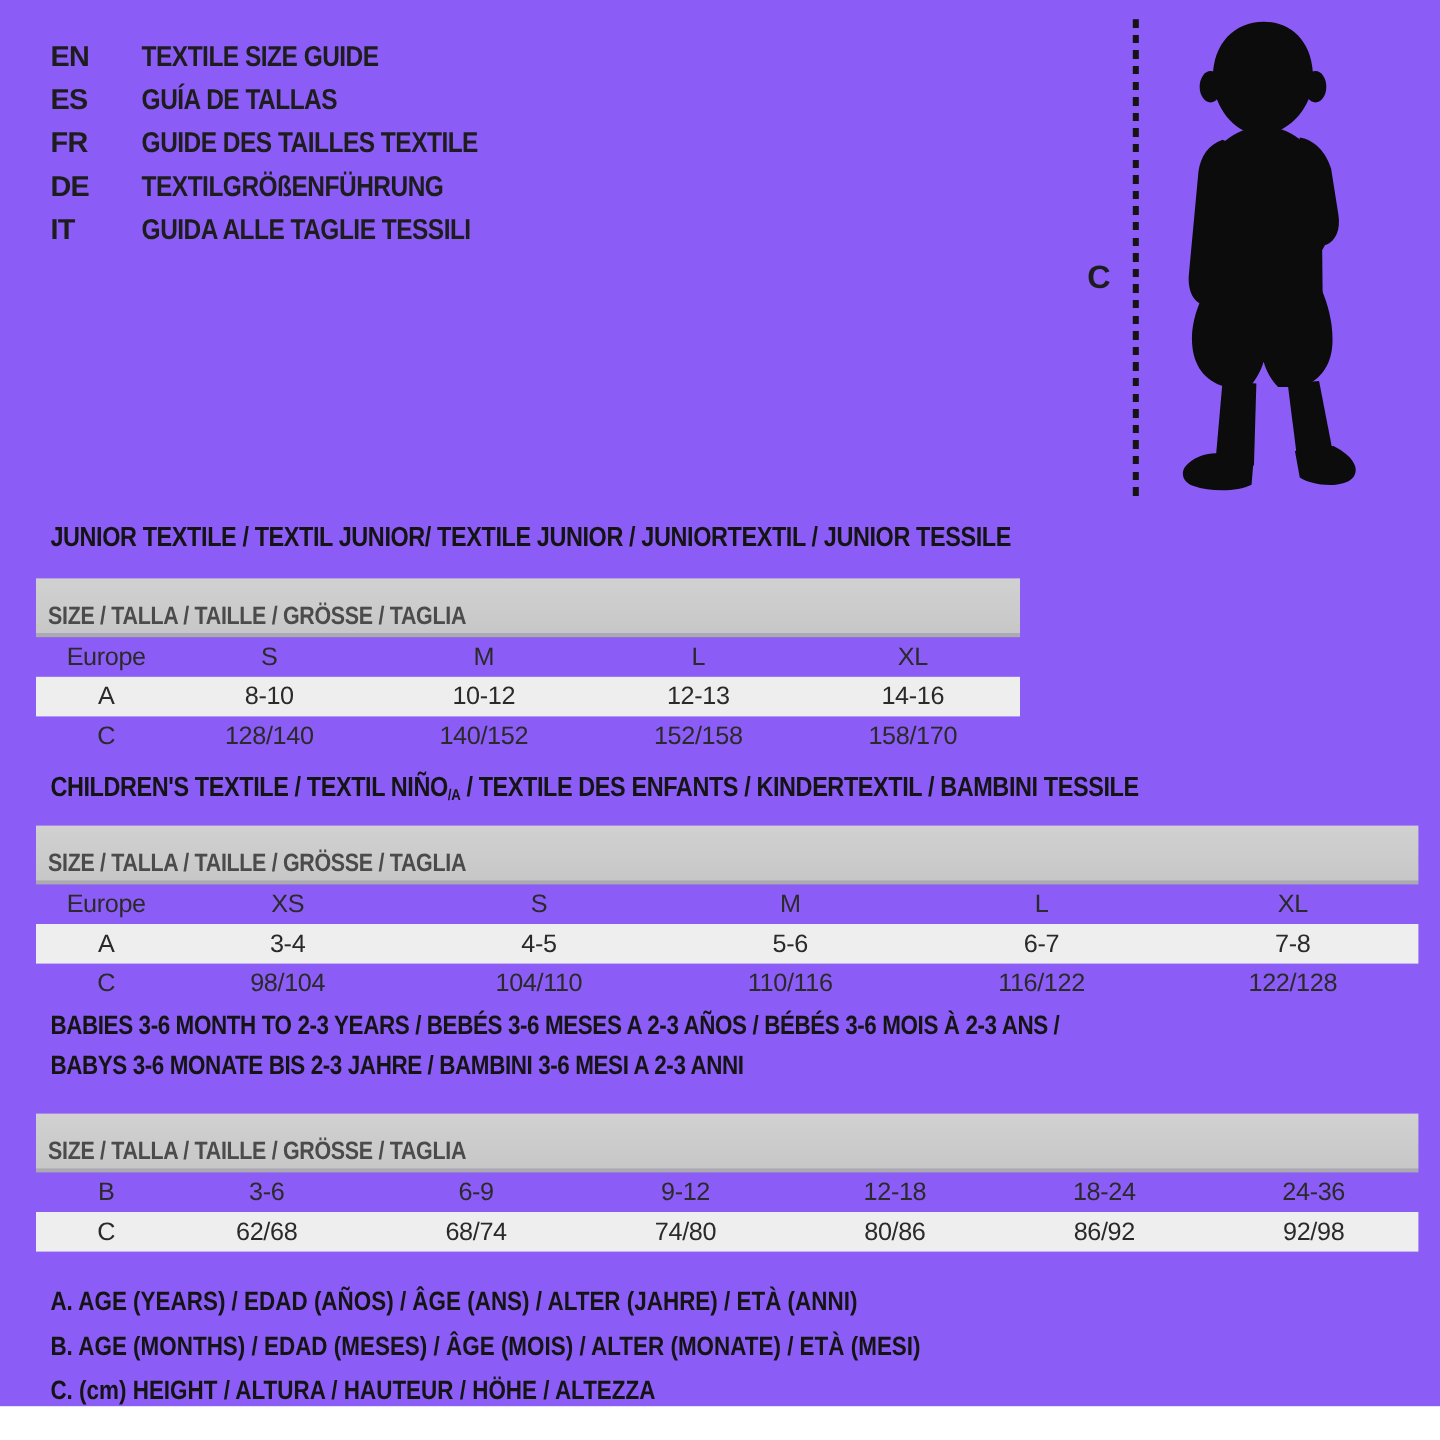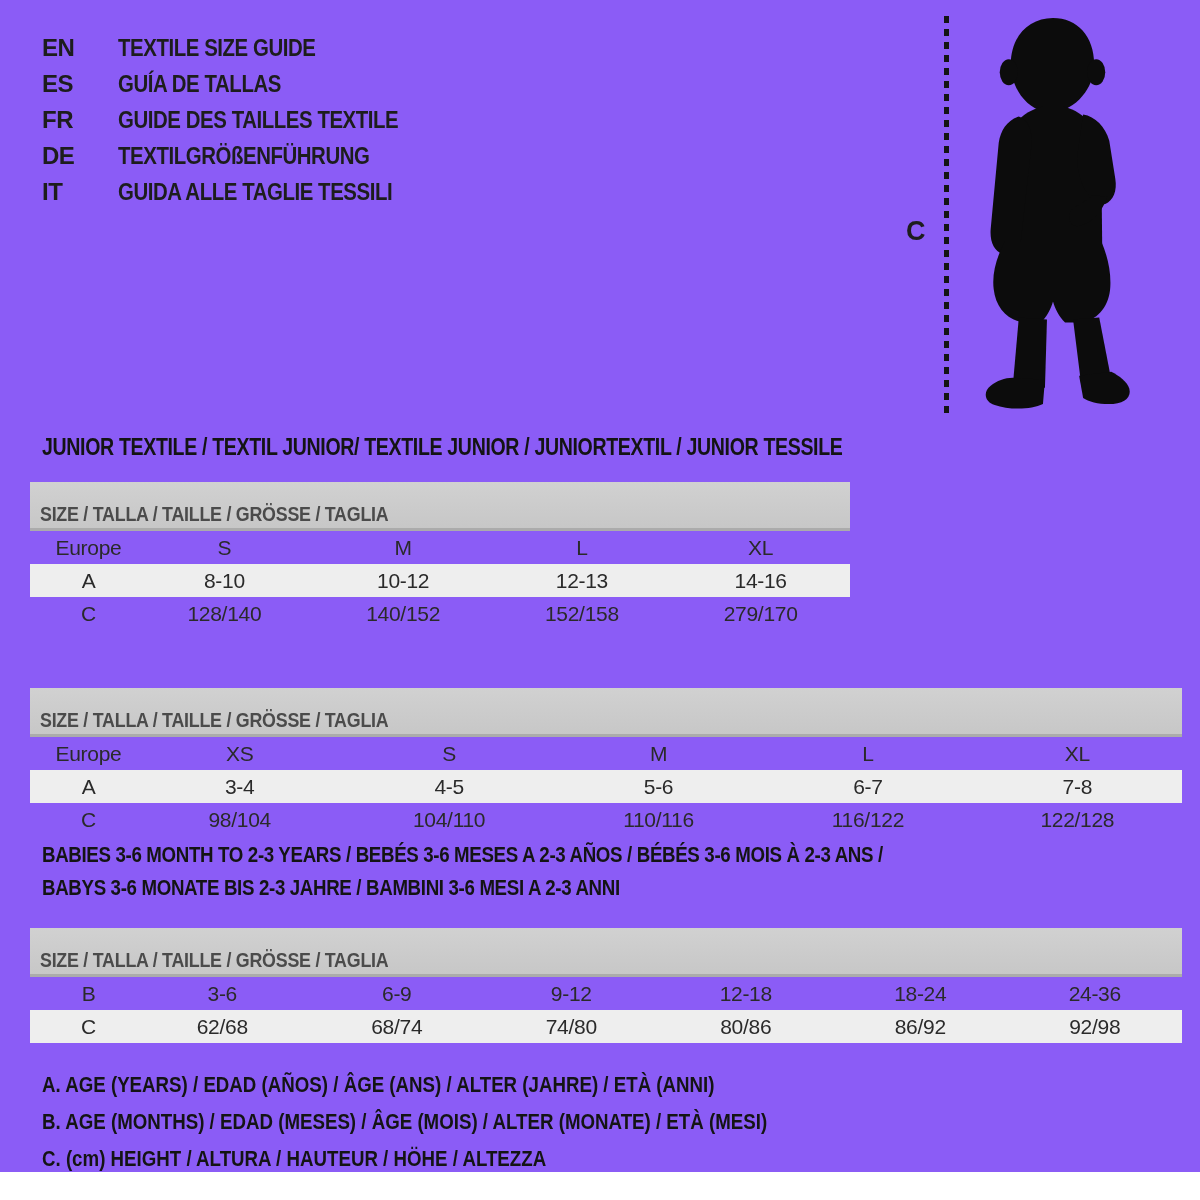--- a/index.html
+++ b/index.html
@@ -95,24 +95,27 @@
       <div class="tcell">8-10</div>
       <div class="tcell">10-12</div>
       <div class="tcell">12-13</div>
       <div class="tcell">14-16</div>
     </div>
     <div class="trow">
       <div class="tlabel">C</div>
       <div class="tcell">128/140</div>
       <div class="tcell">140/152</div>
       <div class="tcell">152/158</div>
-      <div class="tcell">279/170</div>
+      <div class="tcell">158/170</div>
     </div>
   </div>
 
+  <div class="sec-title" style="top:642px">
+    <span class="cond"><span>CHILDREN'S TEXTILE / TEXTIL NIÑO</span><span class="sub">/A</span><span> / TEXTILE DES ENFANTS / KINDERTEXTIL / BAMBINI TESSILE</span></span>
+  </div>
   <div class="table" style="top:688px;left:30px;width:1152px">
     <div class="size-bar">
       <span class="cond">SIZE / TALLA / TAILLE / GRÖSSE / TAGLIA</span>
     </div>
     <div class="trow">
       <div class="tlabel">Europe</div>
       <div class="tcell">XS</div>
       <div class="tcell">S</div>
       <div class="tcell">M</div>
       <div class="tcell">L</div>

